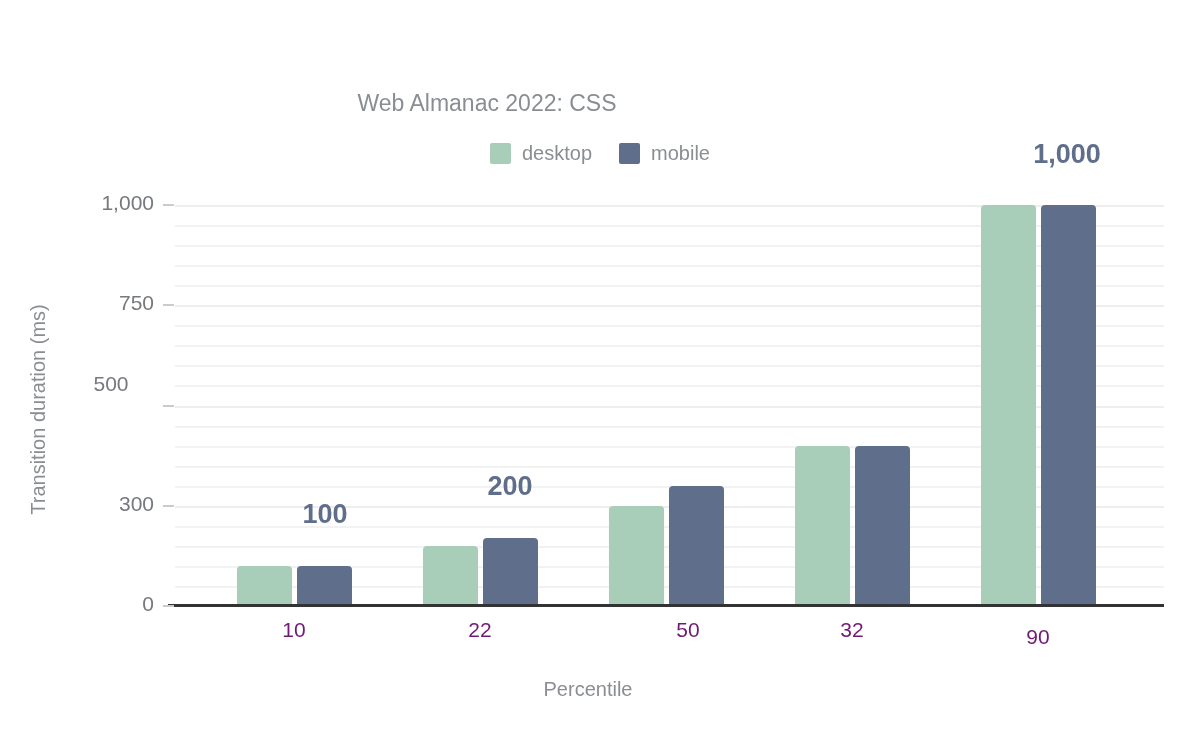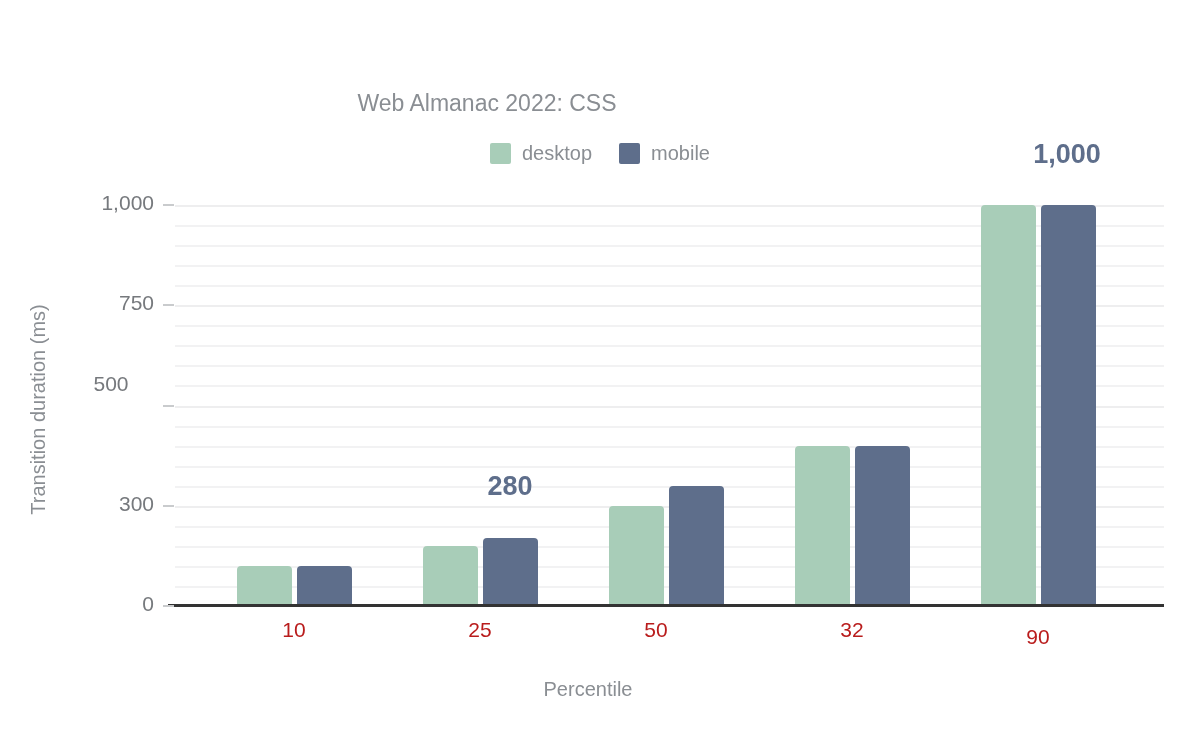--- a/index.html
+++ b/index.html
@@ -133,21 +133,21 @@
     width: 120px;
   }
 
   
   .xtick-label {
     position: absolute;
     top: 618px;
     width: 160px;
     text-align: center;
     font-size: 21px;
-    color: #b91c1c;
+    color: #701a75;
   }
   .xaxis-title {
     position: absolute;
     top: 678px; left: 0; width: 1176px;
     text-align: center;
     font-size: 20px;
     color: #8a8e93;
   }
 </style>
 </head>
@@ -213,23 +213,24 @@
       <div class="ytick-label" style="left: 68px; top: 491.75px;">300</div>
       <div class="ytick-mark" style="top: 404.5px;"></div>
       <div class="ytick-label" style="left: 68px; top: 372px; text-align: center;">500</div>
       <div class="ytick-mark" style="top: 304.25px;"></div>
       <div class="ytick-label" style="left: 68px; top: 291.25px;">750</div>
       <div class="ytick-mark" style="top: 204px;"></div>
       <div class="ytick-label" style="left: 68px; top: 191px;">1,000</div>
     </div>
   <div id="xticks">
       <div class="xtick-label" style="left: 214px;">10</div>
-      <div class="xtick-label" style="left: 400px;">25</div>
-      <div class="xtick-label" style="left: 576px;">50</div>
+      <div class="xtick-label" style="left: 400px;">22</div>
+      <div class="xtick-label" style="left: 608px;">50</div>
       <div class="xtick-label" style="left: 772px;">32</div>
       <div class="xtick-label" style="left: 958px; margin-top: 7px;">90</div>
     </div>
 
   <div class="xaxis-title">Percentile</div>
 
-    <div class="group-label" style="left: 450px; top: 471px;">280</div>
+<div class="group-label" style="left: 265px; top: 499px;">100</div>
+    <div class="group-label" style="left: 450px; top: 471px;">200</div>
     <div class="group-label" style="left: 1007px; top: 139px;">1,000</div>
   </div>
 
 </body></html>

